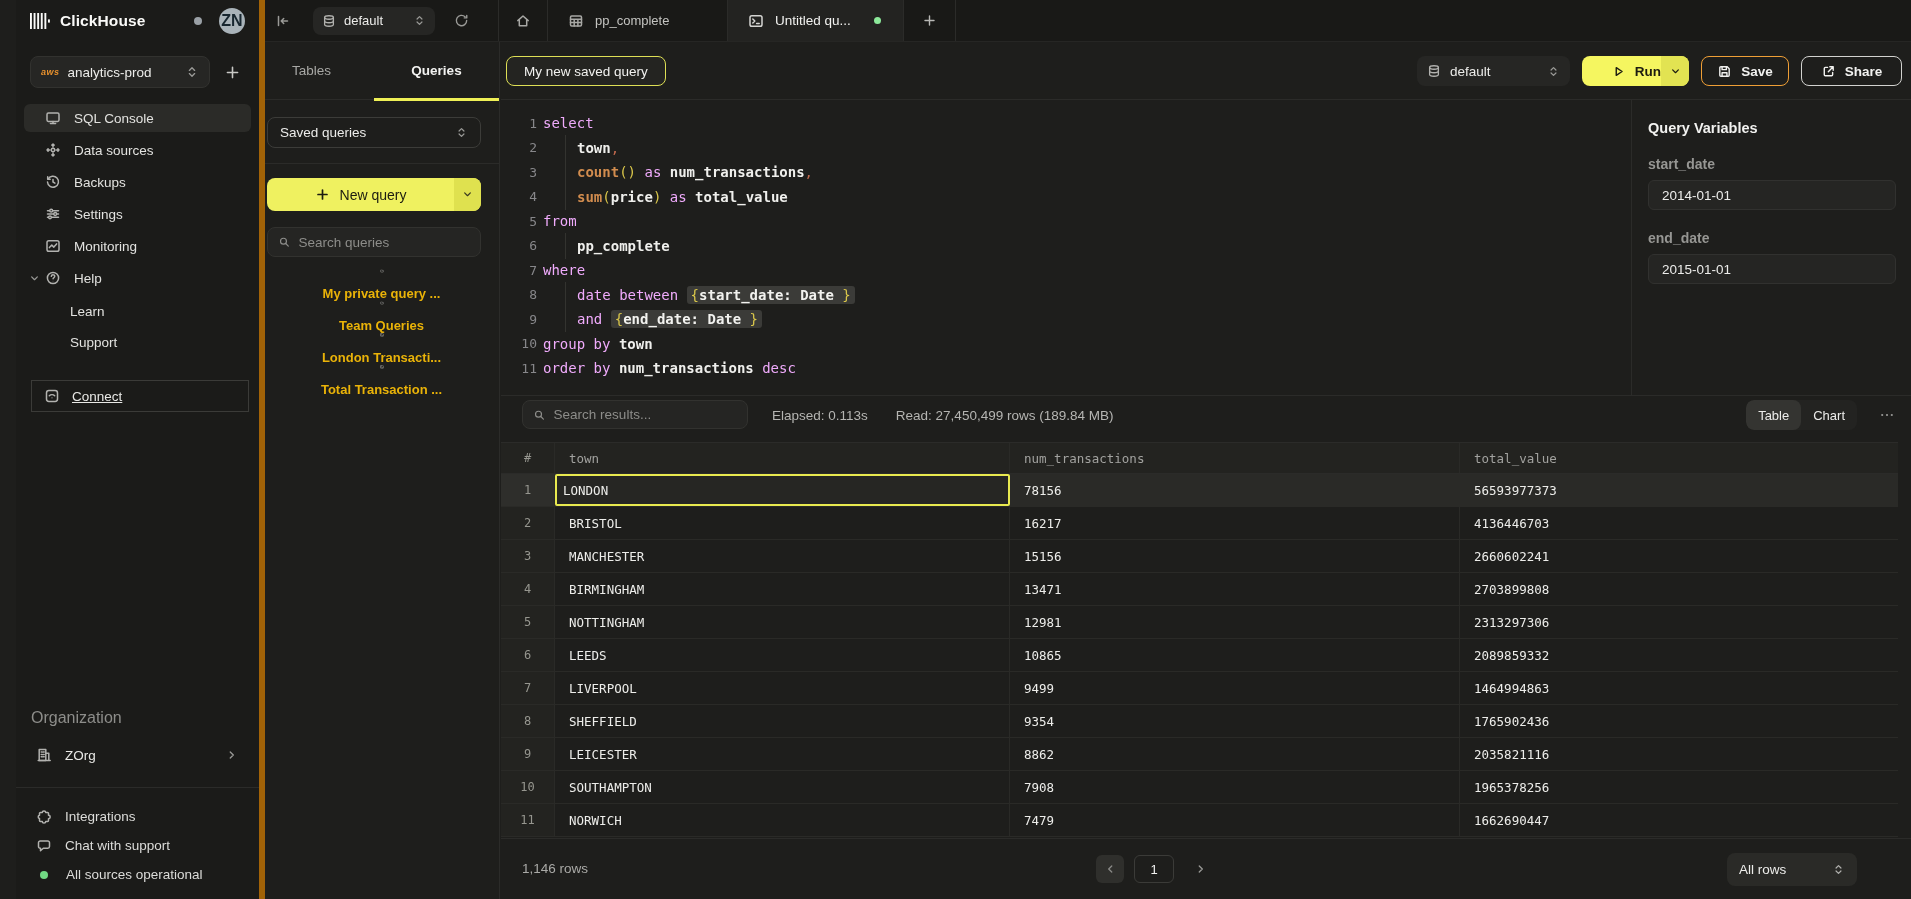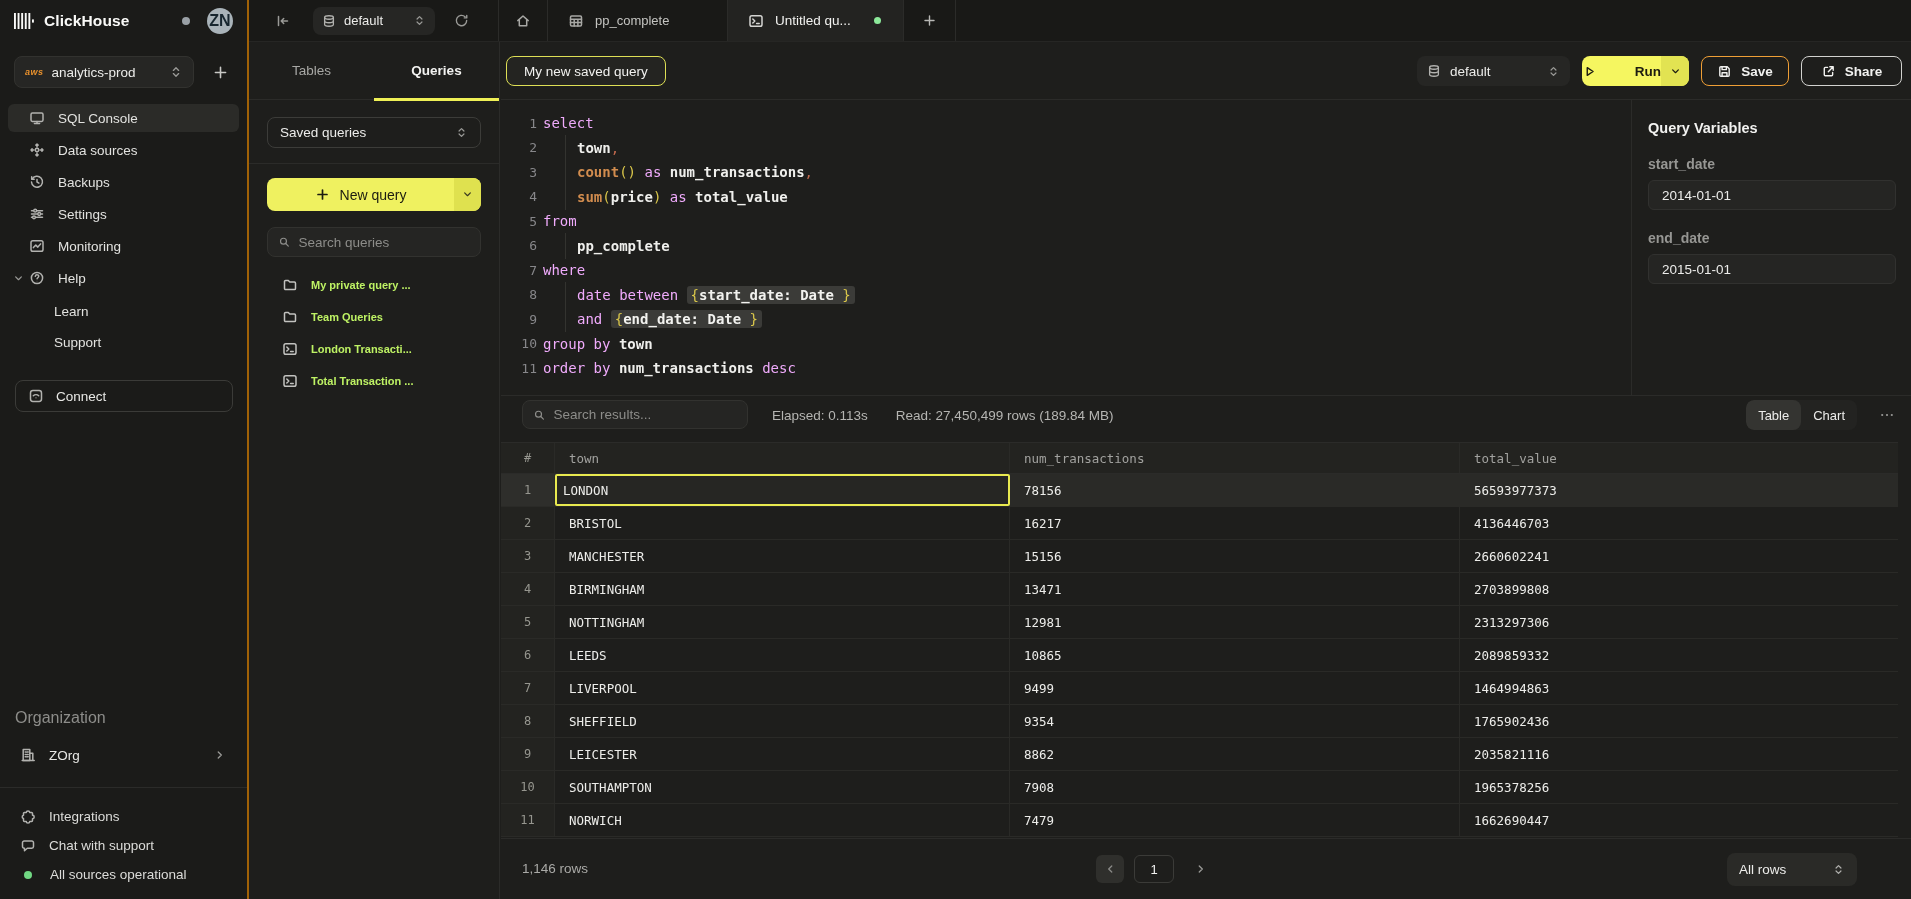--- a/index.html
+++ b/index.html
@@ -6,39 +6,39 @@
   html,body { background:#0d0d0c; }
   .app {
     position: relative; width: 1911px; height: 899px; overflow: hidden;
     background:#1e1e1c; color:#e8e8e6;
     font-family:"Liberation Sans", sans-serif; font-size:13.5px;
   }
   svg.ic { display:block; }
   .ic { stroke:currentColor; fill:none; stroke-width:1.5; stroke-linecap:round; stroke-linejoin:round; }
 
   
-  .sidebar { position:absolute; left:0; top:0; width:249px; height:899px; background:#1b1b19; border-right:2px solid #a16207; z-index:5; }
+  .sidebar { position:absolute; left:16px; top:0; width:249px; height:899px; background:#1b1b19; border-right:6px solid #a16207; z-index:5; }
   .brand-row { height:42px; display:flex; align-items:center; padding:0 14px; }
   .brand-name { margin-left:10px; font-size:15.5px; font-weight:700; color:#fafaf8; letter-spacing:.1px; }
   .brand-dot { width:8px; height:8px; border-radius:50%; background:#9aa0a6; margin-left:auto; margin-right:17px; }
   .avatar { width:26px; height:26px; border-radius:50%; background:#a9b3b9; color:#17262f; font-size:16px; font-weight:700; display:flex; align-items:center; justify-content:center; }
   .ws-row { display:flex; align-items:center; margin:14px 14px 0 14px; }
   .ws-select { width:180px; height:32px; background:#262624; border:1px solid #32322f; border-radius:8px; display:flex; align-items:center; padding:0 10px; }
   .aws-glyph { color:#e8912d; font-size:9px; font-weight:700; font-style:italic; letter-spacing:.5px; }
   .ws-select .lbl { margin-left:8px; color:#ececea; }
   .ws-select .chv { margin-left:auto; color:#9a9a97; }
   .icon-btn { color:#c8c8c5; display:flex; align-items:center; justify-content:center; }
   .ws-plus { margin-left:auto; width:26px; height:26px; }
   .nav { margin:16px 8px 0 8px; }
   .nav-item { position:relative; height:28px; margin-bottom:4px; border-radius:6px; display:flex; align-items:center; padding-left:21px; color:#e2e2df; }
   .nav-item .nico { color:#b2b2af; margin-right:13px; }
   .nav-item.active { background:#2b2b28; }
   .nav-item .pre-chv { position:absolute; left:4px; color:#9a9a97; }
   .nav-sub { height:31px; display:flex; align-items:center; padding-left:46px; color:#e2e2df; }
-  .connect-btn { margin:22px 14px 0 15px; height:32px; width:218px; border:1px solid #3b3b38; border-radius:8px; display:flex; align-items:center; padding:0 12px; gap:12px; color:#e8e8e5; }
+  .connect-btn { margin:22px 14px 0 15px; height:32px; width:218px; border:1px solid #3b3b38; border-radius:0; display:flex; align-items:center; padding:0 12px; gap:12px; color:#e8e8e5;text-decoration:underline; }
   .connect-btn .nico { color:#b2b2af; }
   .side-bottom { position:absolute; left:0; right:0; bottom:0; padding-bottom:10px; }
   .org-label { padding-left:15px; font-size:16px; color:#8d8d8a; }
   .org-row { margin:12px 8px 0 8px; height:32px; display:flex; align-items:center; padding:0 12px; color:#e8e8e5; border-radius:6px; }
   .org-row .nico { color:#b2b2af; margin-right:13px; }
   .org-row .chv { margin-left:auto; color:#9a9a97; }
   .side-div { height:1px; background:#2b2b29; margin-top:16px; margin-bottom:14px; }
   .foot-item { height:29px; display:flex; align-items:center; padding-left:20px; gap:13px; color:#dcdcd9; }
   .foot-item .nico { color:#b2b2af; }
   .status-dot { width:8px; height:8px; border-radius:50%; background:#71d883; margin-left:4px; margin-right:5px; }
@@ -71,35 +71,35 @@
   .q-select { height:31px; border:1px solid #3c3c39; border-radius:8px; display:flex; align-items:center; padding:0 12px; color:#ececea; }
   .q-select .chv { margin-left:auto; color:#9a9a97; }
   .q-div { height:1px; background:#2b2b29; margin:15px -18px 14px -18px; }
   .newq { height:33px; border-radius:8px; background:#eff160; display:flex; overflow:hidden; color:#1c1c10; }
   .newq-main { flex:1; display:flex; align-items:center; justify-content:center; gap:10px; font-weight:500; font-size:14px; }
   .newq-split { width:27px; background:#dfe14f; display:flex; align-items:center; justify-content:center; color:#3a3a20; }
   .q-search { margin-top:16px; height:30px; background:#252523; border:1px solid #32322f; border-radius:8px; display:flex; align-items:center; padding:0 10px; gap:8px; color:#8d8d8a; }
   .q-search input { border:0; outline:0; background:transparent; color:#d8d8d5; font-family:inherit; font-size:13.5px; width:100%; }
   .q-search input::placeholder { color:#8d8d8a; }
   .q-list { margin-top:12px; }
-  .q-item { height:32px; display:flex; align-items:center; gap:13px; padding-left:15px; color:#bef264; font-weight:600; font-size:11px; }
+  .q-item { height:32px; display:flex; align-items:center; gap:13px; padding-left:15px; color:#eab308; font-weight:600; font-size:13px;flex-direction:column; }
   .q-item .nico { color:#c2c2bf; }
 
   
   .work { position:absolute; left:501px; top:42px; right:0; bottom:0; background:#1e1e1c; }
   .work-header { position:relative; height:58px; border-bottom:1px solid #2b2b29; }
   .query-chip { position:absolute; left:5px; top:14px; height:30px; padding:0 17px; border:1px solid #dedf55; border-radius:8px; background:#242421; display:flex; align-items:center; color:#f2f2f0; font-size:13.5px; }
   .wh-right { position:absolute; right:9px; top:14px; display:flex; gap:12px; }
   .wh-db { width:153px; height:30px; background:#262624; border-radius:8px; display:flex; align-items:center; padding:0 10px; }
   .wh-db .nico { color:#b2b2af; }
   .wh-db .lbl { margin-left:9px; color:#ececea; }
   .wh-db .chv { margin-left:auto; color:#9a9a97; }
   .btn { height:30px; border-radius:8px; display:flex; align-items:center; justify-content:center; font-size:13.5px; font-weight:600; }
   .btn-run { width:107px; padding:0; background:#f5f660; color:#1c1c10; overflow:hidden; }
-  .run-main { flex:1; display:flex; align-items:center; justify-content:space-between; gap:9px; height:100%; }
+  .run-main { flex:1; display:flex; align-items:center; justify-content:flex-end; gap:9px; height:100%; }
   .run-split { width:28px; height:100%; background:#e2e352; display:flex; align-items:center; justify-content:center; }
   .btn-save { width:88px; gap:9px; border:1px solid #ef9f36; color:#f2f2f0; }
   .btn-share { width:101px; gap:9px; border:1px solid #d2d2cf; color:#f2f2f0; }
 
   
   .editor-row { position:absolute; top:58px; left:0; right:0; height:295px; }
   .editor { position:absolute; left:0; top:0; right:280px; bottom:0; padding-top:11px; font-family:"DejaVu Sans Mono", monospace; font-size:14px; }
   .code-line { display:flex; height:24.5px; align-items:center; }
   .ln { width:36px; text-align:right; color:#87878a; font-size:13px; flex:none; }
   .code-text { white-space:pre; margin-left:6px; color:#cccccc; }

